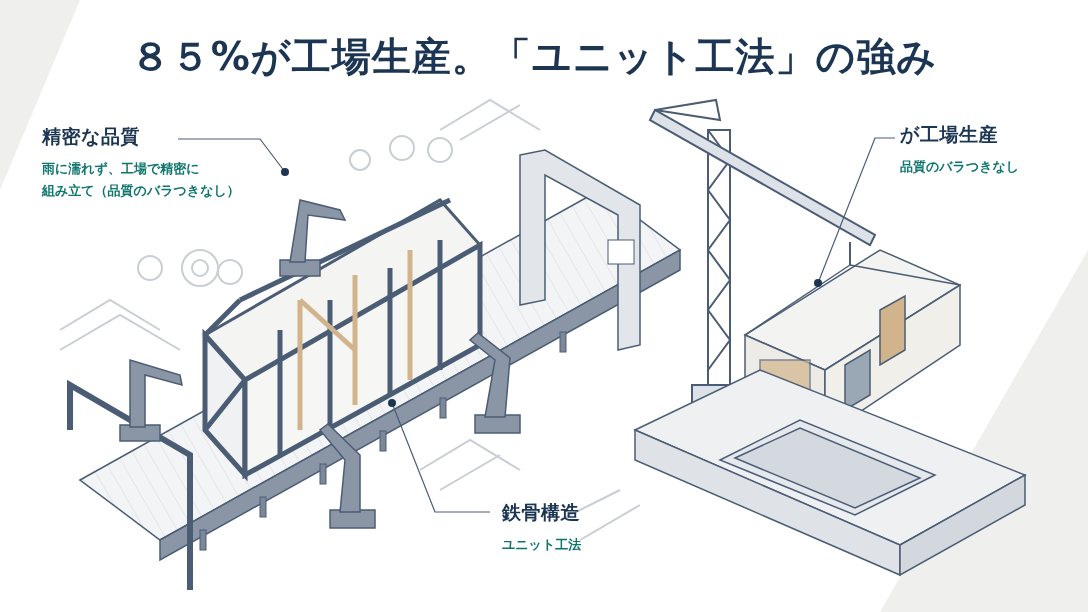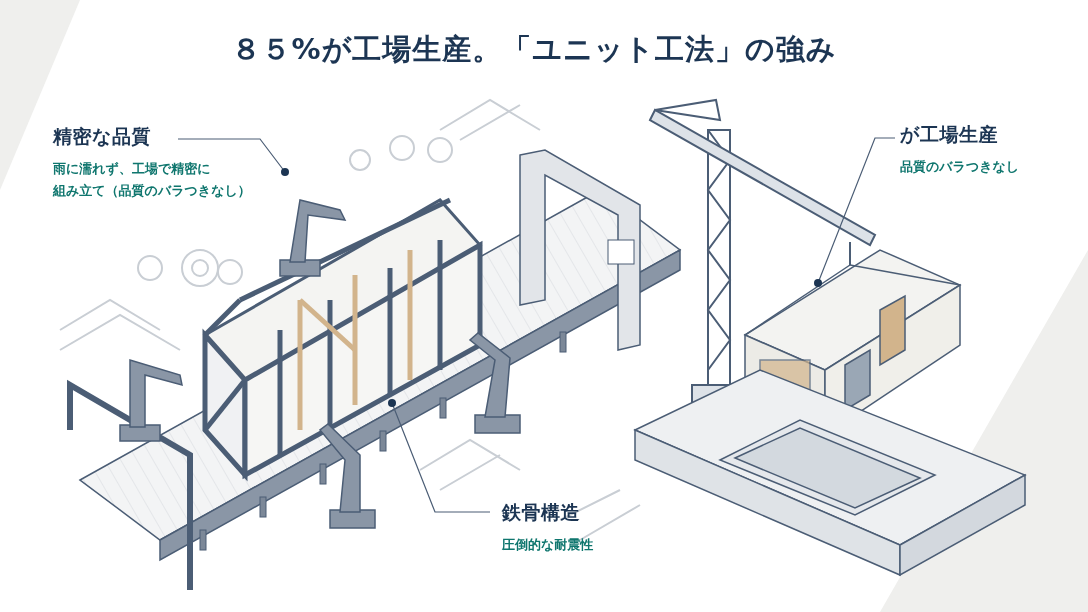--- a/index.html
+++ b/index.html
@@ -1,23 +1,23 @@
 <!DOCTYPE html>
 <html><head>
 <meta charset="utf-8">
 <style>
   html,body{margin:0;padding:0;}
   body{width:1088px;height:612px;overflow:hidden;background:#ffffff;position:relative;font-family:"DejaVu Sans","Liberation Sans",sans-serif;}
   .bg{position:absolute;left:0;top:0;width:1088px;height:612px;}
   .illus{position:absolute;left:0;top:0;width:1088px;height:612px;}
-  .title{position:absolute;left:0;top:30px;width:1068px;text-align:center;font-size:29px;font-weight:bold;color:#1c3553;letter-spacing:1px;}
+  .title{position:absolute;left:0;top:30px;width:1068px;text-align:center;font-size:39px;font-weight:bold;color:#1c3553;letter-spacing:1px;}
   .callout{position:absolute;color:#1c3553;}
   .callout .head{font-size:19px;font-weight:bold;margin-bottom:8px;letter-spacing:0.5px;}
   .callout .line{font-size:13px;font-weight:bold;line-height:22px;color:#0f766e;}
-  #c-quality{left:42px;top:124px;margin-left:11px;}
+  #c-quality{left:42px;top:124px;}
   #c-speed{left:900px;top:122px;}
   #c-steel{left:502px;top:500px;}
 </style>
 </head>
 <body>
 
 <svg class="bg" viewBox="0 0 1088 612">
   <polygon points="0,0 80,0 0,190" fill="#efefed"></polygon>
   <polygon points="1088,250 1088,612 880,612" fill="#efefed"></polygon>
 </svg>
@@ -146,14 +146,14 @@
   <div class="line">組み立て（品質のバラつきなし）</div>
 </div>
 
 <div class="callout" id="c-speed">
   <div class="head">が工場生産</div>
   <div class="line">品質のバラつきなし</div>
 </div>
 
 <div class="callout" id="c-steel">
   <div class="head">鉄骨構造</div>
-  <div class="line">圧倒的な耐震性</div>
+  <div class="line">ユニット工法</div>
 </div>
 
 </body></html>

